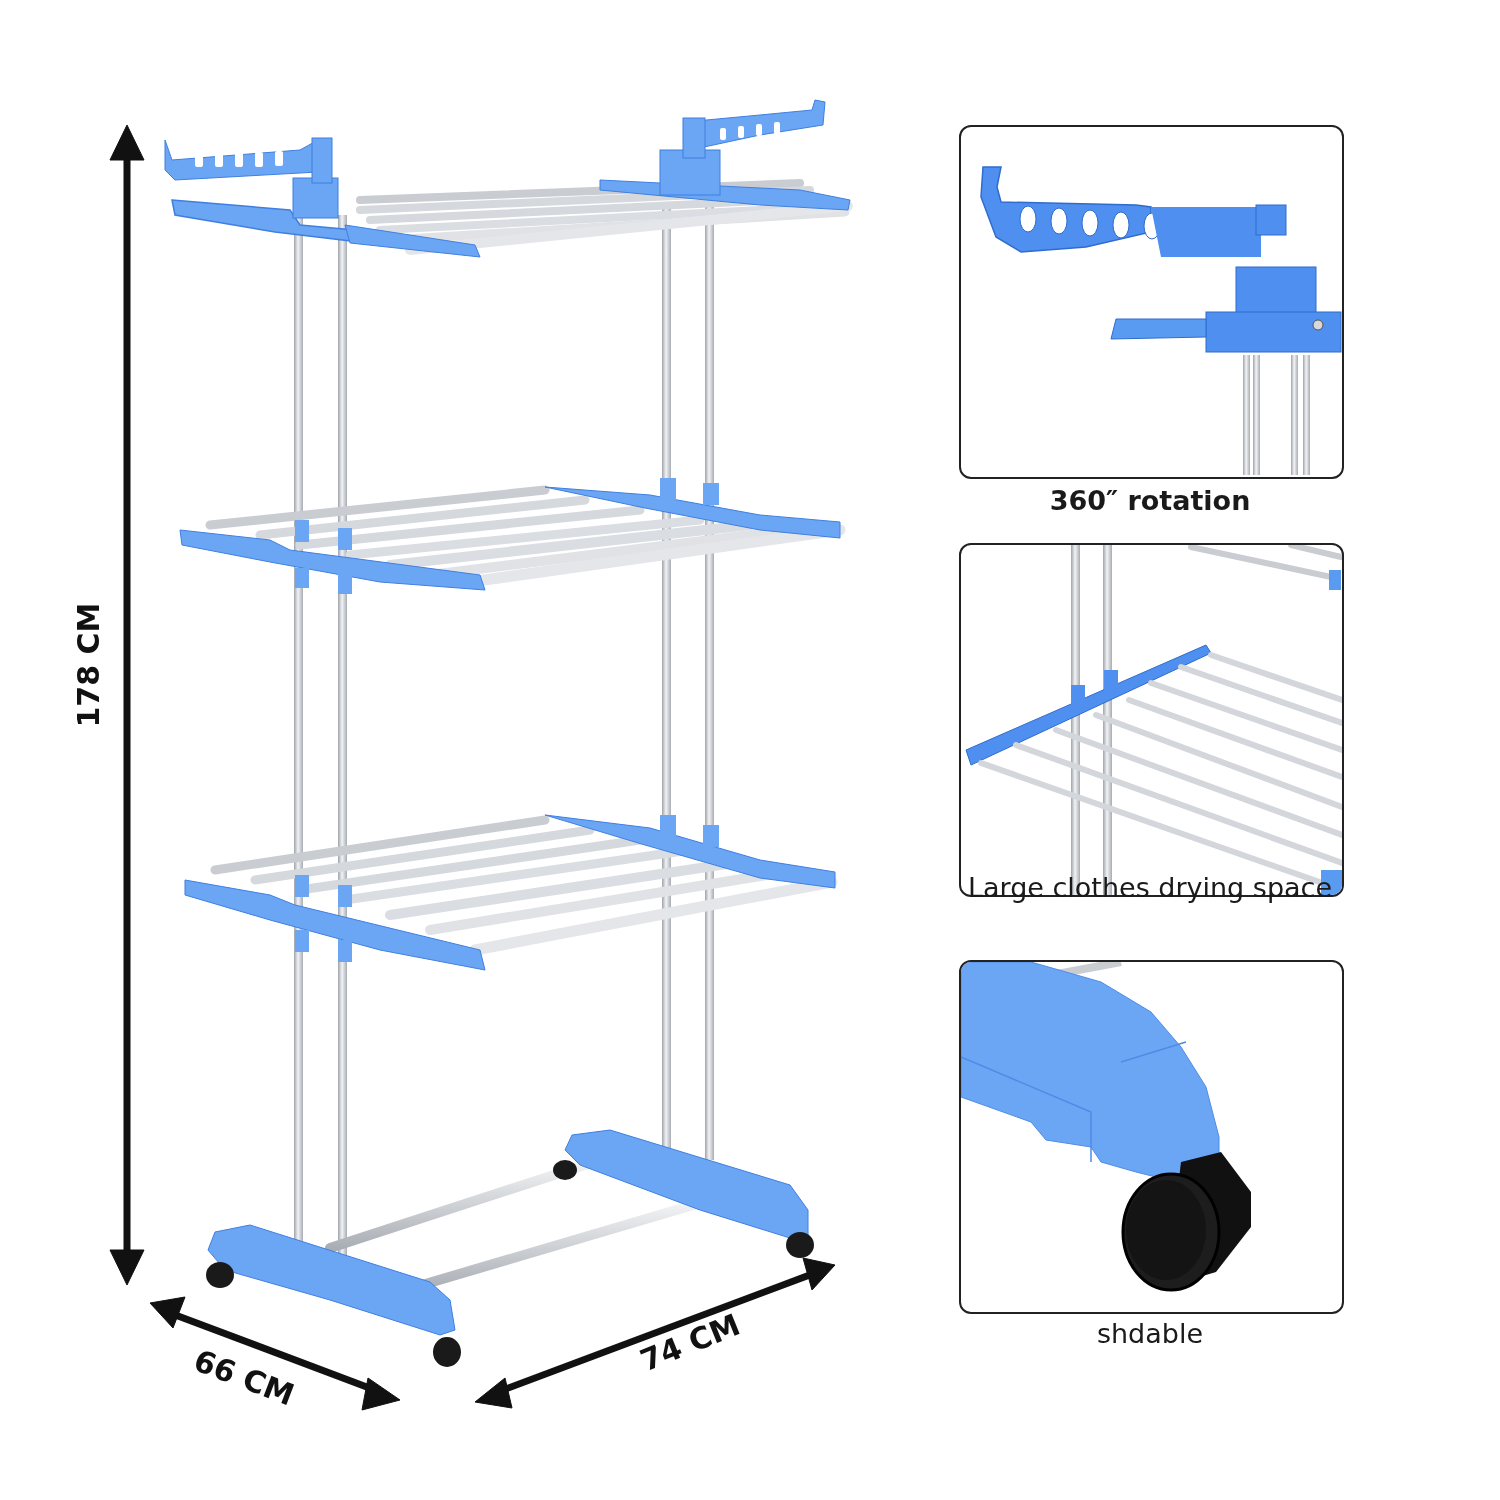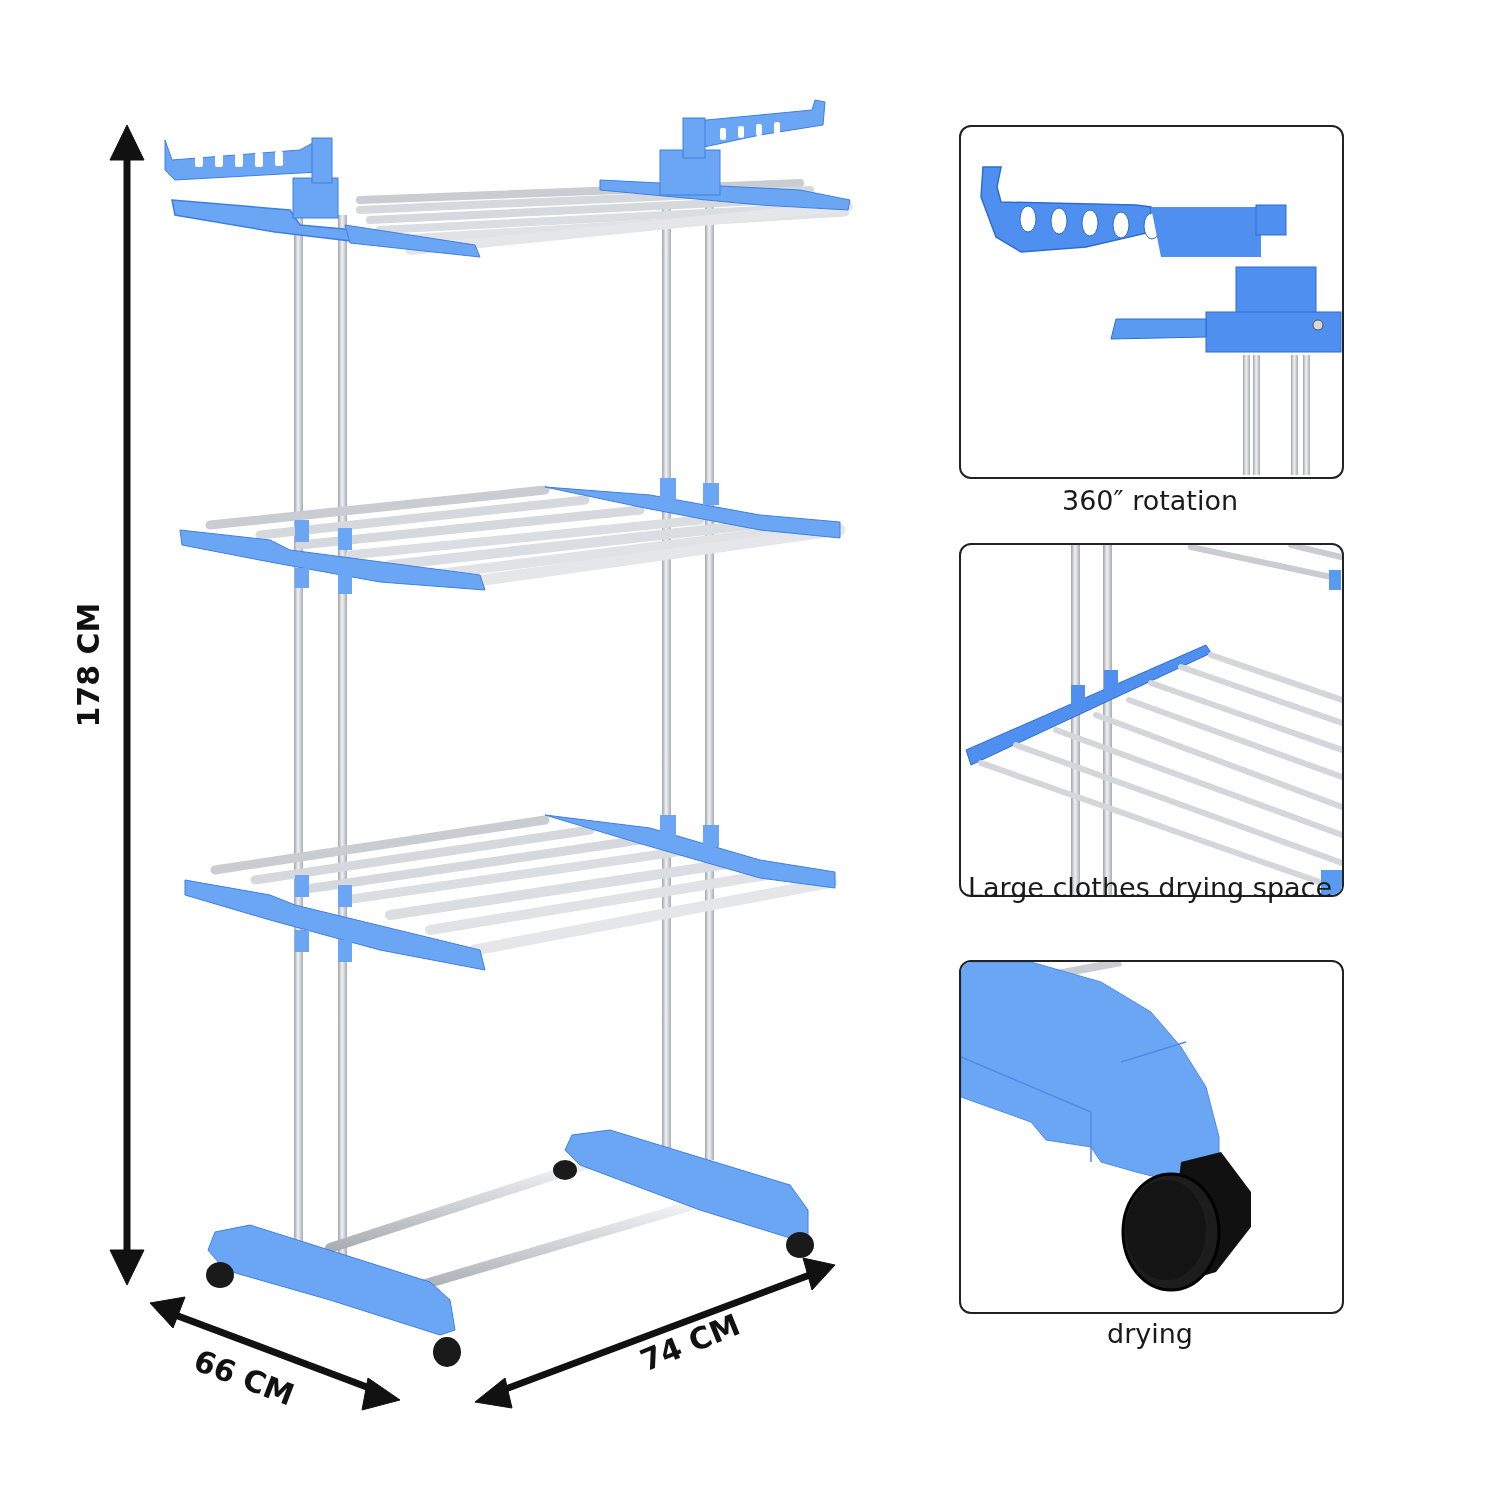--- a/index.html
+++ b/index.html
@@ -166,21 +166,21 @@
     <path d="M155,192 L245,192 L245,210 L150,212 Z" fill="#5A9BF2" stroke="#2F6CCD"></path>
     <circle cx="357" cy="198" r="5" fill="#d8d8d8" stroke="#555"></circle>
     <g>
       <rect x="282" y="228" width="7" height="120" fill="url(#steel)"></rect>
       <rect x="292" y="228" width="7" height="120" fill="url(#steel)"></rect>
       <rect x="330" y="228" width="7" height="120" fill="url(#steel)"></rect>
       <rect x="342" y="228" width="7" height="120" fill="url(#steel)"></rect>
     </g>
   </svg>
 </div>
-<div class="abs caption" style="top:485px;">360″ rotation</div>
+<div class="abs caption" style="top:485px;font-weight:bold;">360″ rotation</div>
 
 <div class="abs panel" style="top:543px;">
   <svg viewBox="0 0 381 350">
     <rect x="110" y="0" width="9" height="350" fill="url(#steel)"></rect>
     <rect x="142" y="0" width="9" height="350" fill="url(#steel)"></rect>
     <g stroke-linecap="round">
       <line x1="230" y1="2" x2="370" y2="32" stroke="#C9CDD2" stroke-width="6"></line>
       <line x1="330" y1="0" x2="380" y2="12" stroke="#C9CDD2" stroke-width="6"></line>
     </g>
     <rect x="368" y="25" width="12" height="20" fill="#5A9BF2"></rect>
@@ -208,13 +208,13 @@
     <path d="M0,0 L70,0 L140,20 L190,50 L220,85 L245,125 L258,175 L258,200 L240,210 L195,215 L175,210 L140,200 L130,185 L85,178 L70,160 L0,135 Z" fill="#6BA6F5" stroke="#4F8BE6"></path>
     <path d="M0,95 L130,150 L130,200" fill="none" stroke="#4F8BE6" stroke-width="1.5"></path>
     <path d="M160,100 L225,80" fill="none" stroke="#4F8BE6" stroke-width="1.5"></path>
     <g>
       <path d="M220,200 L260,190 L290,230 L290,265 L255,310 L205,325 Z" fill="#111"></path>
       <ellipse cx="210" cy="270" rx="48" ry="58" fill="#1d1d1d" stroke="#000" stroke-width="3"></ellipse>
       <ellipse cx="205" cy="268" rx="40" ry="50" fill="#141414"></ellipse>
     </g>
   </svg>
 </div>
-<div class="abs caption" style="top:1318px;">drying</div>
+<div class="abs caption" style="top:1318px;">shdable</div>
 
 </body></html>

